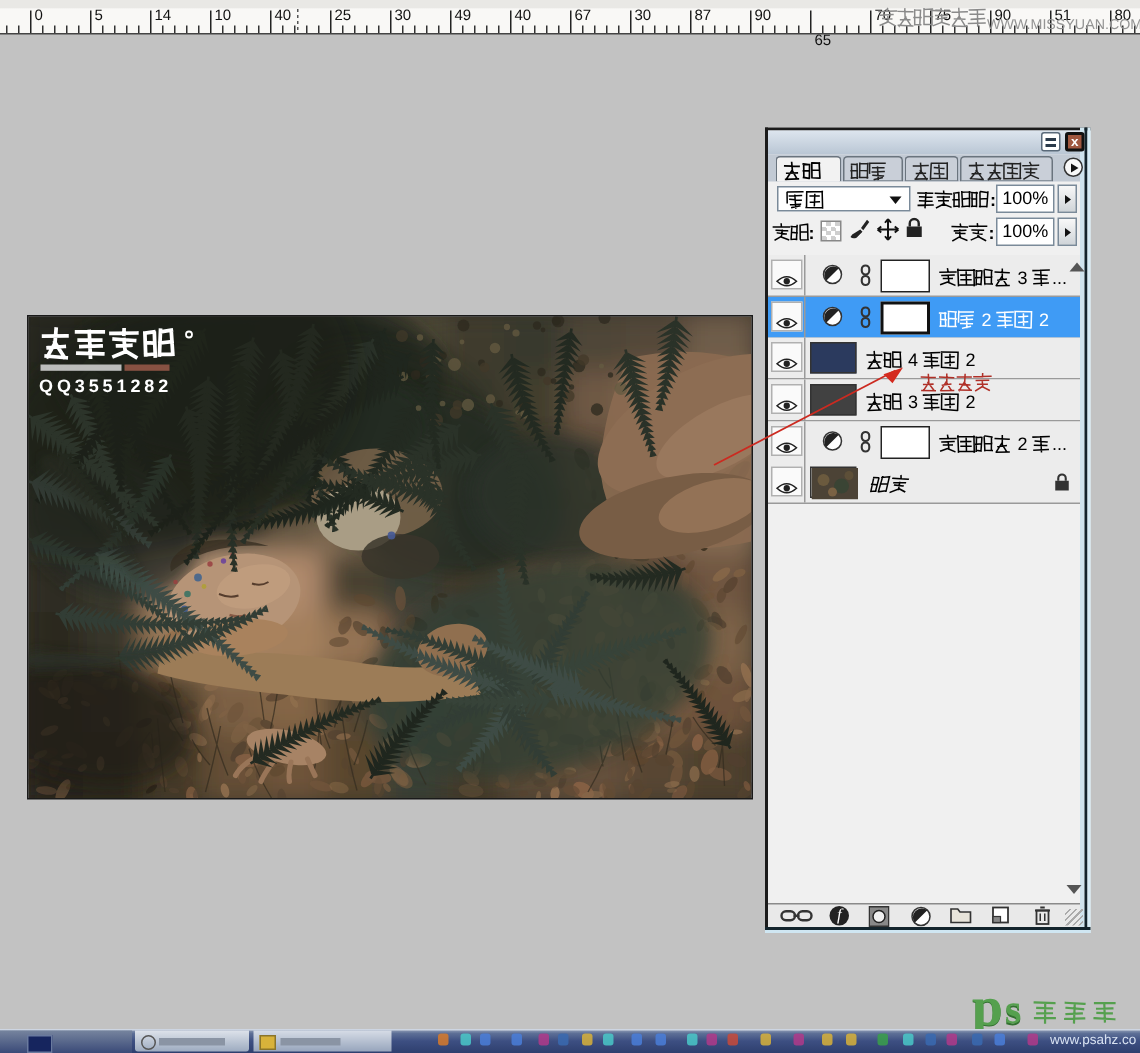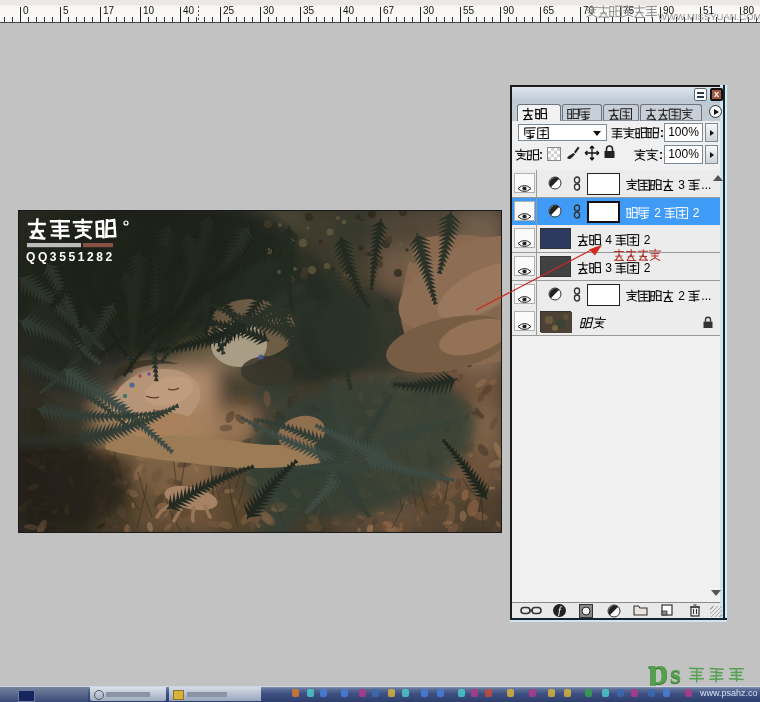--- a/index.html
+++ b/index.html
@@ -95,32 +95,32 @@
     <div class="abs" style="left:684px;top:17px;width:1px;height:5px;background:#333"></div>
     <div class="abs" style="left:692px;top:17px;width:1px;height:5px;background:#333"></div>
     <div class="abs" style="left:708px;top:17px;width:1px;height:5px;background:#333"></div>
     <div class="abs" style="left:716px;top:17px;width:1px;height:5px;background:#333"></div>
     <div class="abs" style="left:724px;top:17px;width:1px;height:5px;background:#333"></div>
     <div class="abs" style="left:732px;top:17px;width:1px;height:5px;background:#333"></div>
     <div class="abs" style="left:748px;top:17px;width:1px;height:5px;background:#333"></div>
     <div class="abs" style="left:756px;top:17px;width:1px;height:5px;background:#333"></div>
     <div class="abs" style="left:23px;top:5px;font-size:10px;color:#111">0</div>
     <div class="abs" style="left:63px;top:5px;font-size:10px;color:#111">5</div>
-    <div class="abs" style="left:103px;top:5px;font-size:10px;color:#111">17</div>
+    <div class="abs" style="left:103px;top:5px;font-size:10px;color:#111">14</div>
     <div class="abs" style="left:143px;top:5px;font-size:10px;color:#111">10</div>
     <div class="abs" style="left:183px;top:5px;font-size:10px;color:#111">40</div>
     <div class="abs" style="left:223px;top:5px;font-size:10px;color:#111">25</div>
     <div class="abs" style="left:263px;top:5px;font-size:10px;color:#111">30</div>
-    <div class="abs" style="left:303px;top:5px;font-size:10px;color:#111">35</div>
+    <div class="abs" style="left:303px;top:5px;font-size:10px;color:#111">49</div>
     <div class="abs" style="left:343px;top:5px;font-size:10px;color:#111">40</div>
     <div class="abs" style="left:383px;top:5px;font-size:10px;color:#111">67</div>
     <div class="abs" style="left:423px;top:5px;font-size:10px;color:#111">30</div>
-    <div class="abs" style="left:463px;top:5px;font-size:10px;color:#111">55</div>
+    <div class="abs" style="left:463px;top:5px;font-size:10px;color:#111">87</div>
     <div class="abs" style="left:503px;top:5px;font-size:10px;color:#111">90</div>
-    <div class="abs" style="left:543px;top:5px;font-size:10px;color:#111">65</div>
+    <div class="abs" style="left:543px;top:22px;font-size:10px;color:#111">65</div>
     <div class="abs" style="left:583px;top:5px;font-size:10px;color:#111">70</div>
     <div class="abs" style="left:623px;top:5px;font-size:10px;color:#111">75</div>
     <div class="abs" style="left:663px;top:5px;font-size:10px;color:#111">90</div>
     <div class="abs" style="left:703px;top:5px;font-size:10px;color:#111">51</div>
     <div class="abs" style="left:743px;top:5px;font-size:10px;color:#111">80</div>
 <div class="abs" style="left:198px;top:6px;width:1px;height:16px;background:repeating-linear-gradient(#555 0 2px,transparent 2px 4px)"></div>
 <div class="abs" style="left:585px;top:4px"><svg width="74" height="15" viewBox="0 0 74 15" style="overflow:visible">
         <path d="M6.7 1.7L6.2 2.9M1.0 3.6L12.6 3.3M2.0 6.2L10.3 5.7M3.5 8.4L9.5 8.7M1.8 12.8L6.5 10.8M6.6 10.2L11.9 13.3M6.8 6.1L7.1 10.2" stroke="#8a8a8a" stroke-width="0.99" fill="none" stroke-linecap="square" opacity="1.0"></path>
         <path d="M13.7 3.6L23.6 3.9M18.2 1.9L18.4 7.7M13.9 12.9L23.5 13.3M18.9 7.3L14.5 13.6M18.6 7.4L22.2 12.9M15.4 9.1L21.5 9.1" stroke="#8a8a8a" stroke-width="0.99" fill="none" stroke-linecap="square" opacity="1.0"></path>
         <path d="M24.9 2.6L28.7 2.9M24.8 12.3L28.8 12.5M24.8 2.7L24.8 12.7M28.7 2.8L28.2 12.6M24.3 7.6L29.0 7.6M31.1 2.3L36.6 2.0M31.1 6.9L36.6 7.1M31.1 12.4L36.2 12.4M31.0 1.8L31.0 12.1M36.2 2.3L36.4 12.5" stroke="#8a8a8a" stroke-width="0.99" fill="none" stroke-linecap="square" opacity="1.0"></path>

